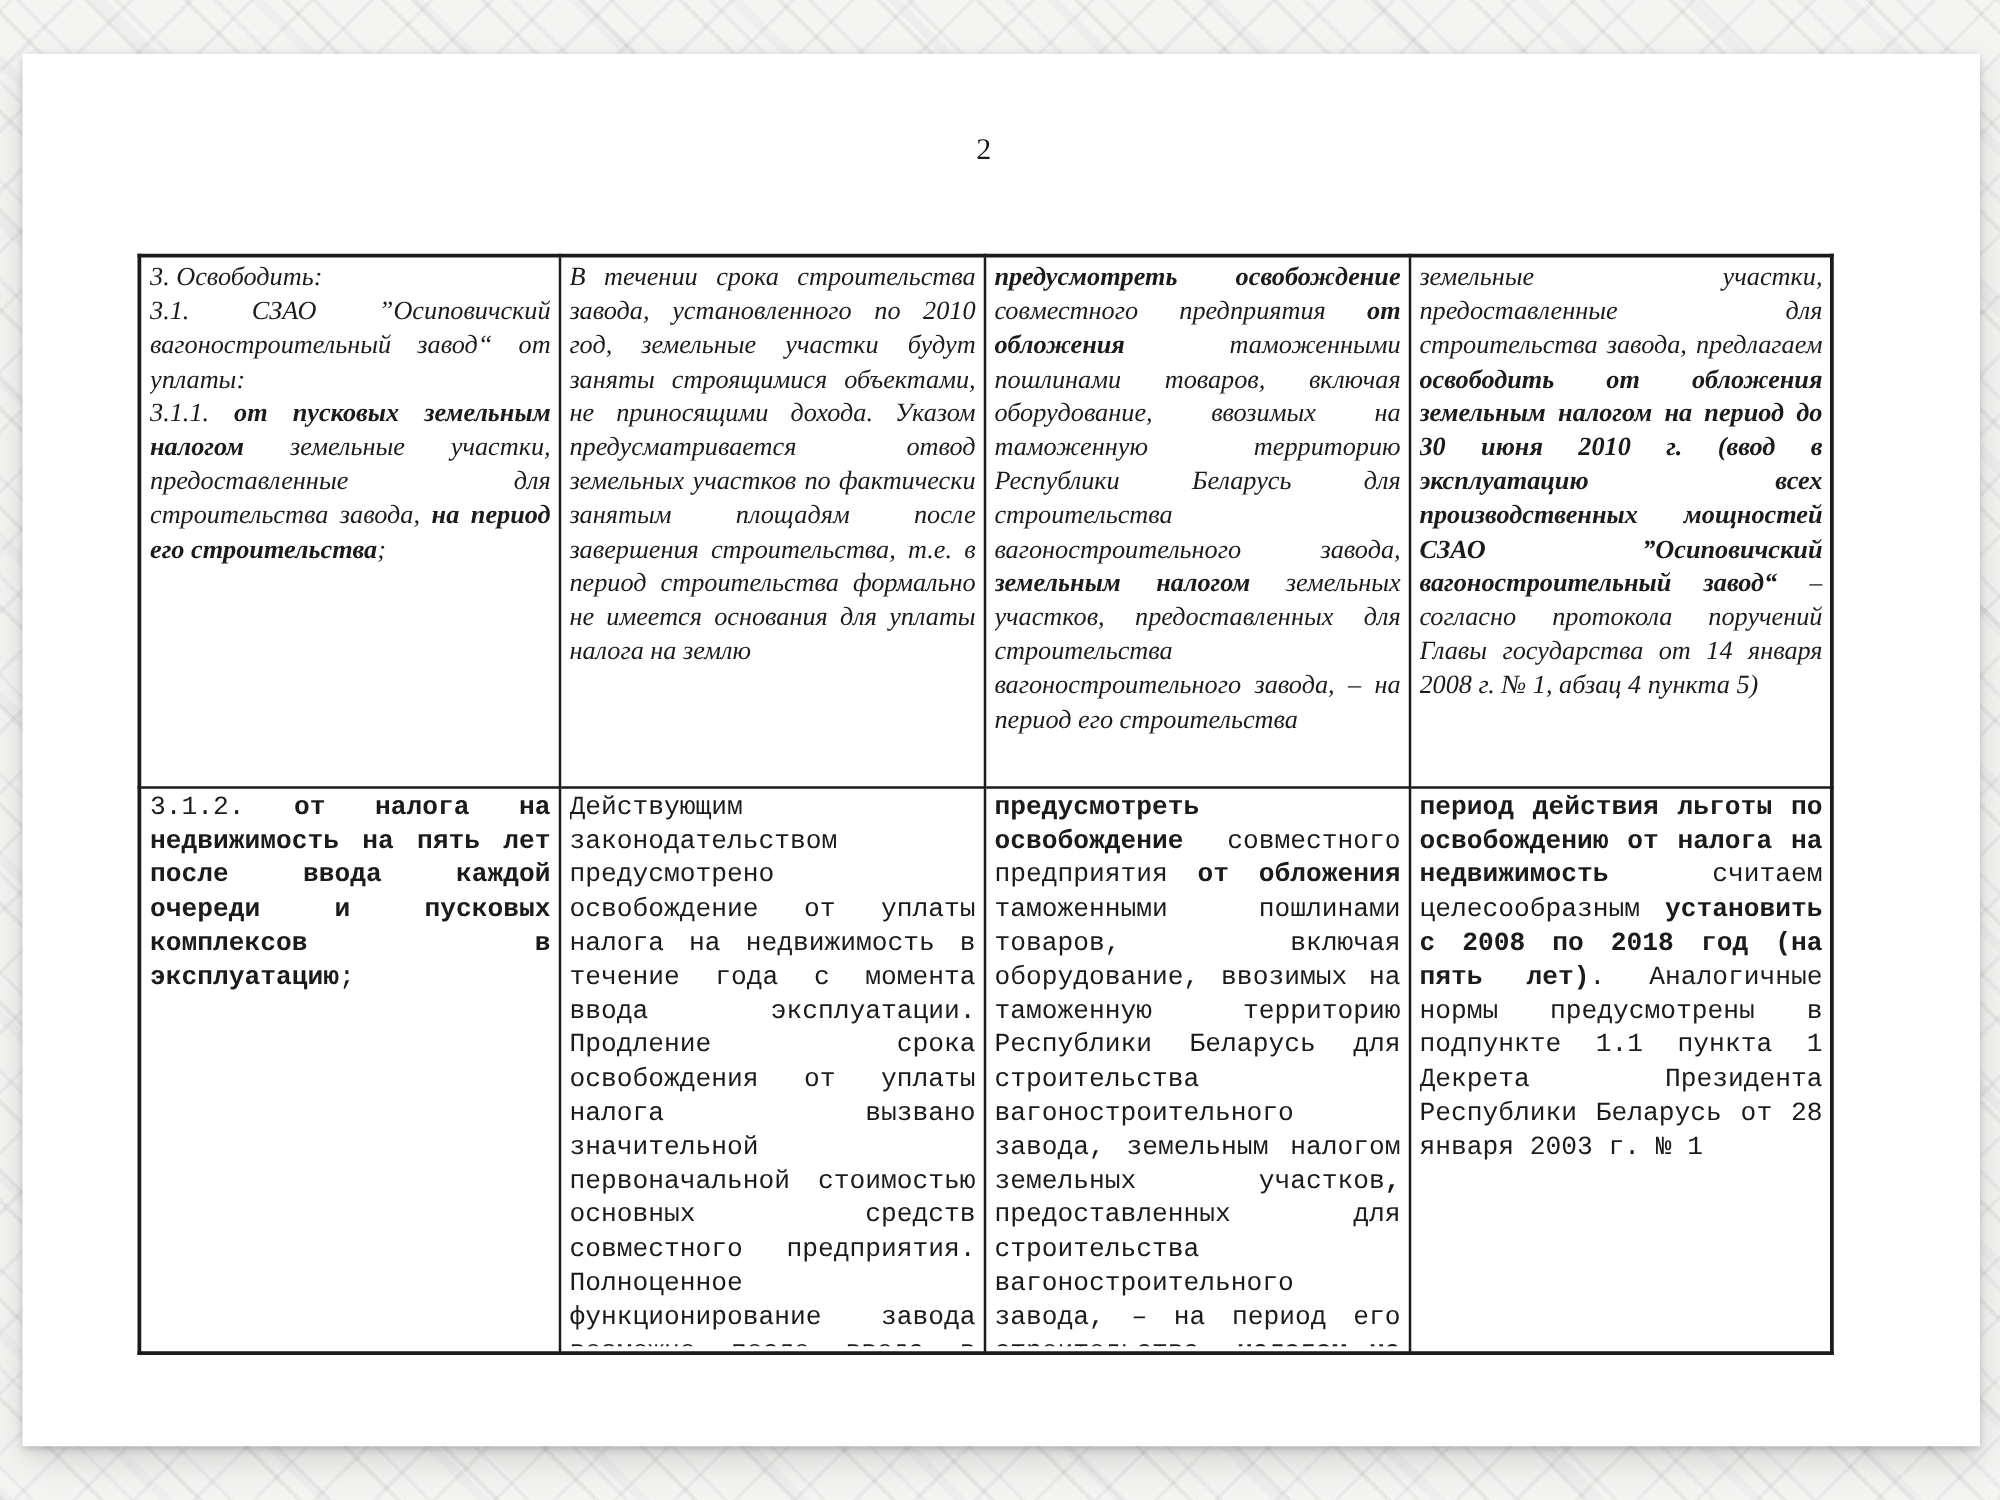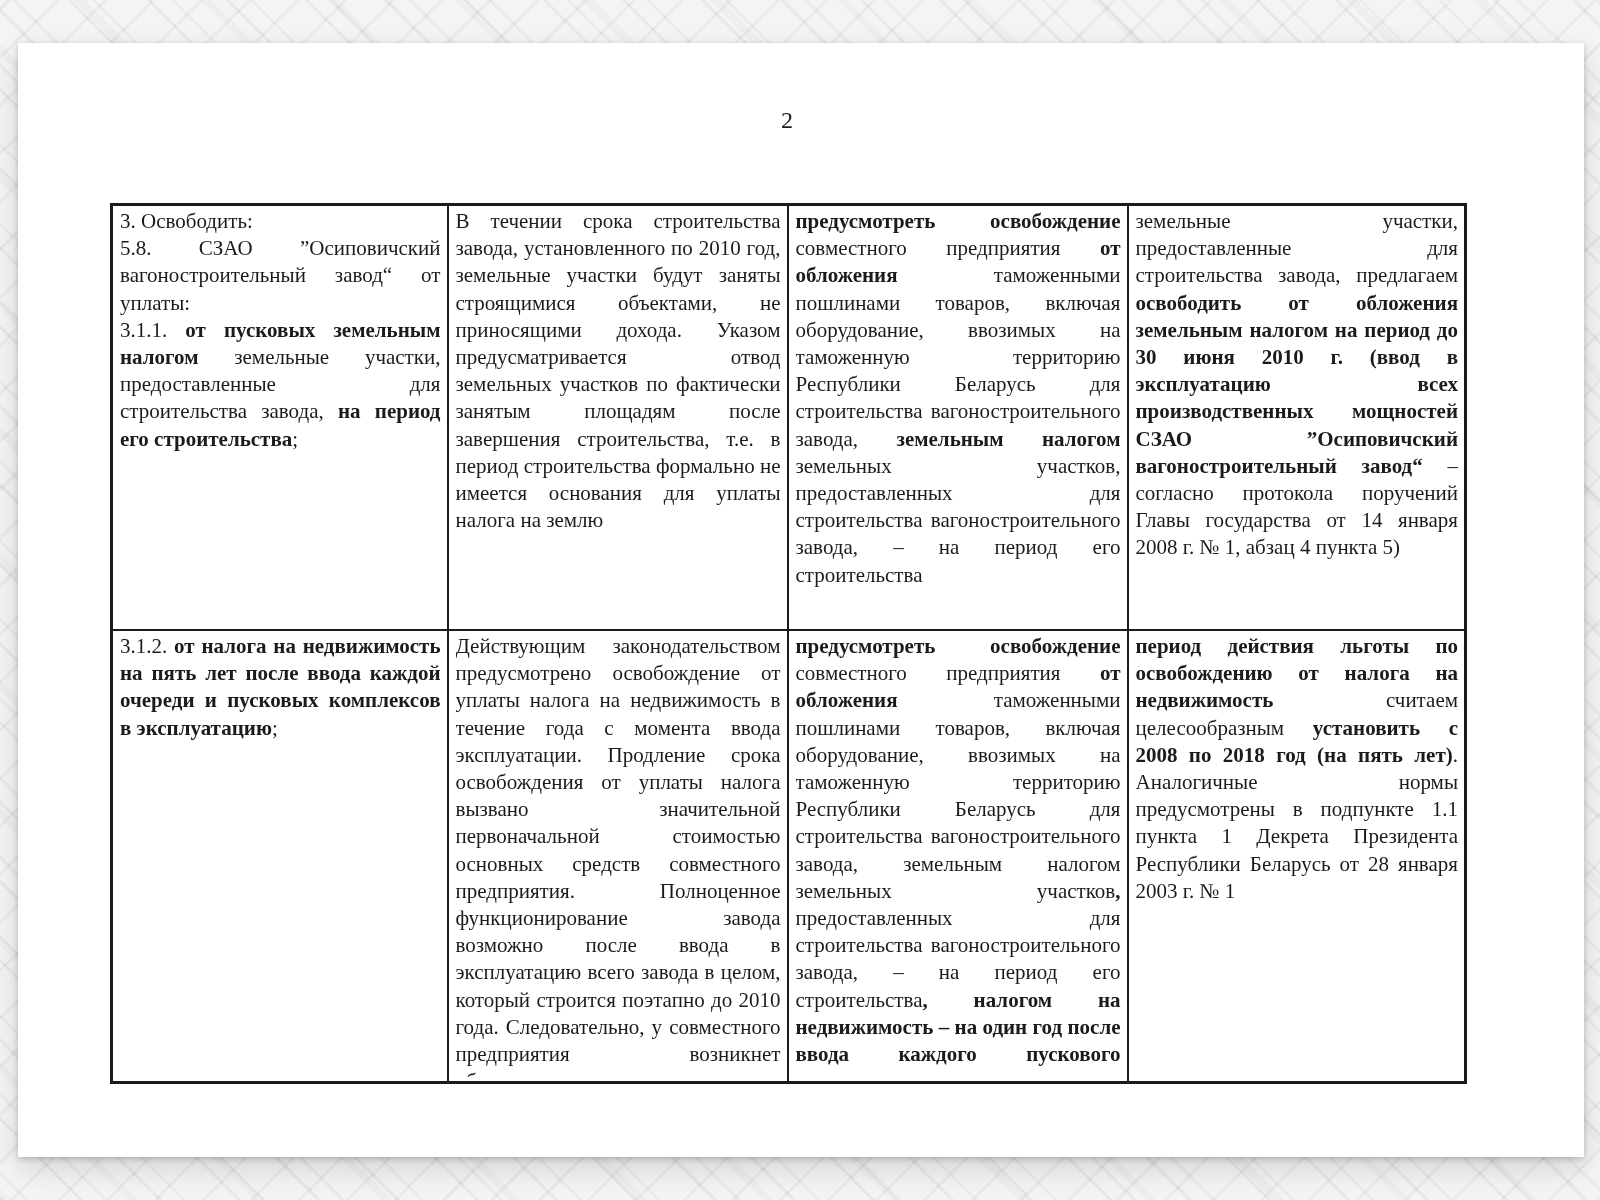--- a/index.html
+++ b/index.html
@@ -50,30 +50,30 @@
     border-collapse: collapse;
     table-layout: fixed;
     border: 3px solid #1b1b1b;
   }
   table.doc-table td {
     border: 2px solid #1b1b1b;
     vertical-align: top;
     padding: 2px 6px 2px 7px;
     color: #1b1b1b;
   }
-  tr.row-1 { height: 377px; }
+  tr.row-1 { height: 377px; font-style: italic; }
   tr.row-2 { height: 452px; }
   .cell-inner {
     overflow: hidden;
     font-size: 21px;
     line-height: 27.2px;
     text-align: justify;
   }
   tr.row-1 .cell-inner { height: 419px; }
-  tr.row-2 .cell-inner { height: 444px; }
+  tr.row-2 .cell-inner { height: 444px; font-family: Liberation Mono, monospace; }
   .cell-inner .para { margin: 0; }
   .cell-inner b { font-weight: bold; }
 </style>
 </head>
 <body>
 
 <div class="desktop">
   <div class="bg-pattern"></div>
 
   <div class="page">
@@ -84,21 +84,21 @@
         <col style="width:336px">
         <col style="width:340px">
         <col style="width:340px">
         <col style="width:338px">
       </colgroup>
       <tbody>
         <tr class="row-1">
           <td>
             <div class="cell-inner">
                 <div class="para"><span>3. Освободить:</span></div>
-                <div class="para"><span>5.8. СЗАО ”Осиповичский вагоностроительный завод“ от уплаты:</span></div>
+                <div class="para"><span>3.1. СЗАО ”Осиповичский вагоностроительный завод“ от уплаты:</span></div>
                 <div class="para"><span>3.1.1. </span><b>от пусковых земельным налогом</b><span> земельные участки, предоставленные для строительства завода, </span><b>на период его строительства</b><span>;</span></div>
               </div>
           </td>
           <td>
             <div class="cell-inner">
                 <div class="para"><span>В течении срока строительства завода, установленного по 2010 год, земельные участки будут заняты строящимися объектами, не приносящими дохода. Указом предусматривается отвод земельных участков по фактически занятым площадям после завершения строительства, т.е. в период строительства формально не имеется основания для уплаты налога на землю</span></div>
               </div>
           </td>
           <td>
             <div class="cell-inner">

